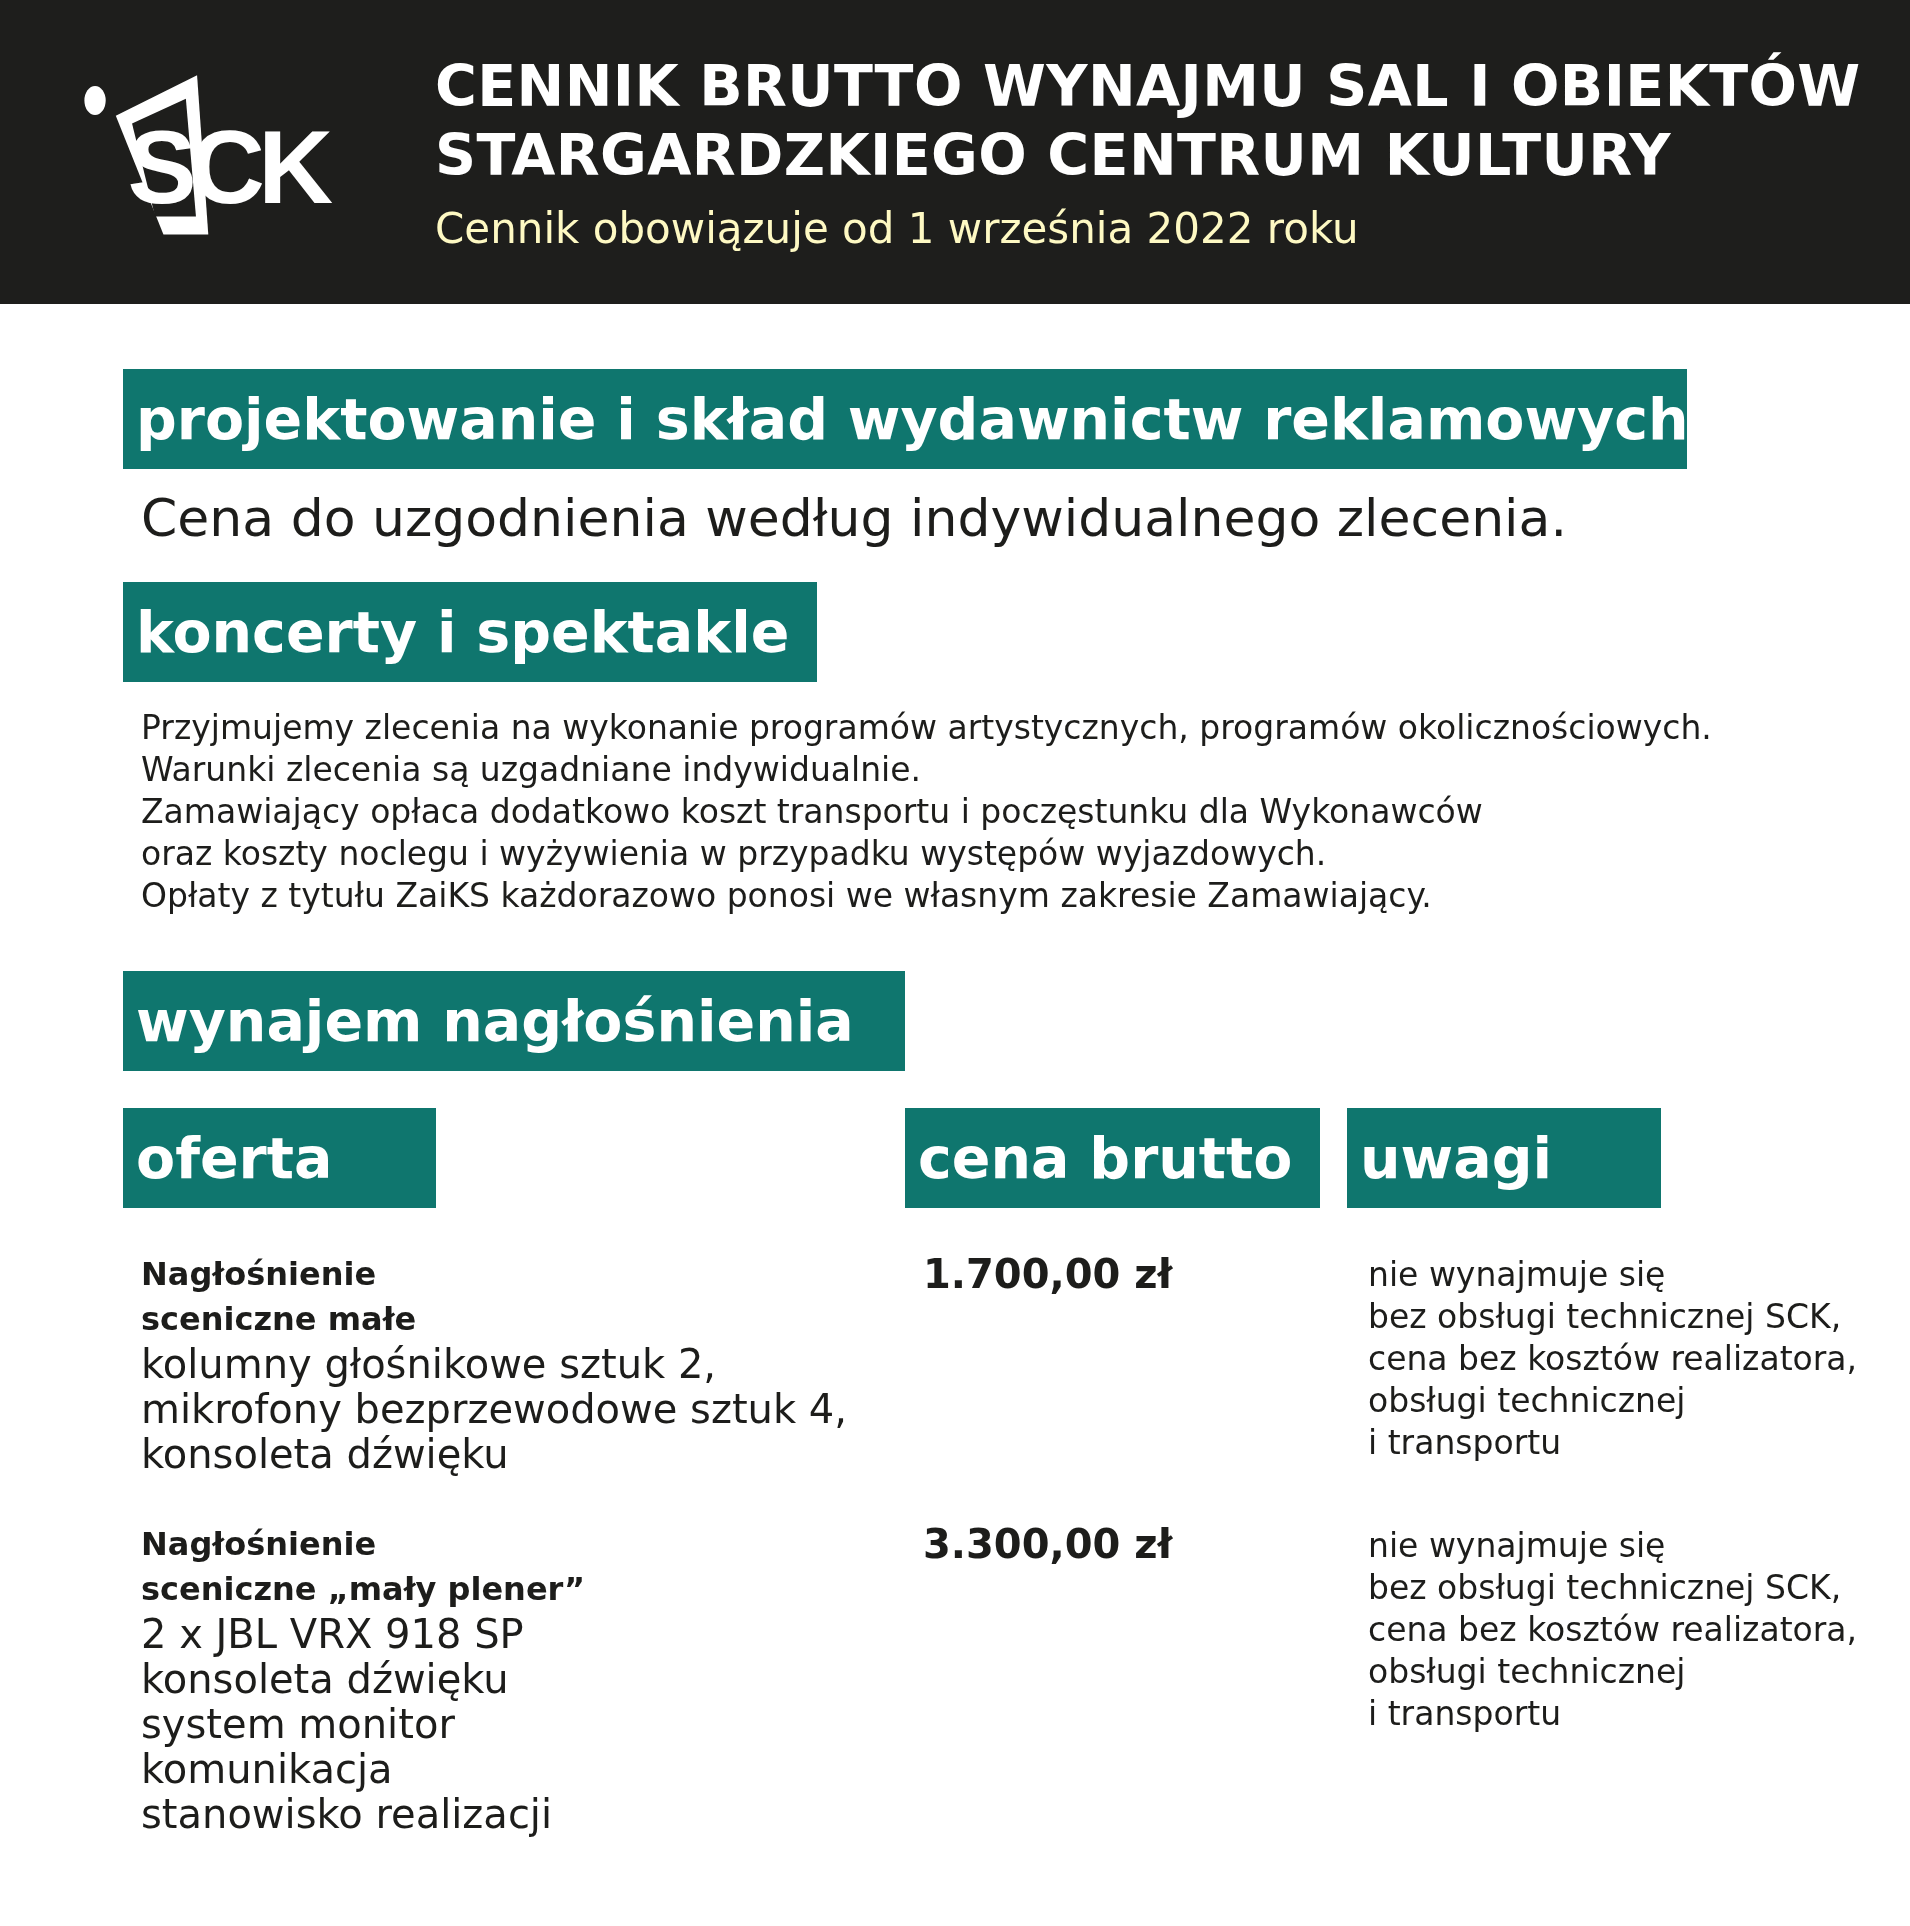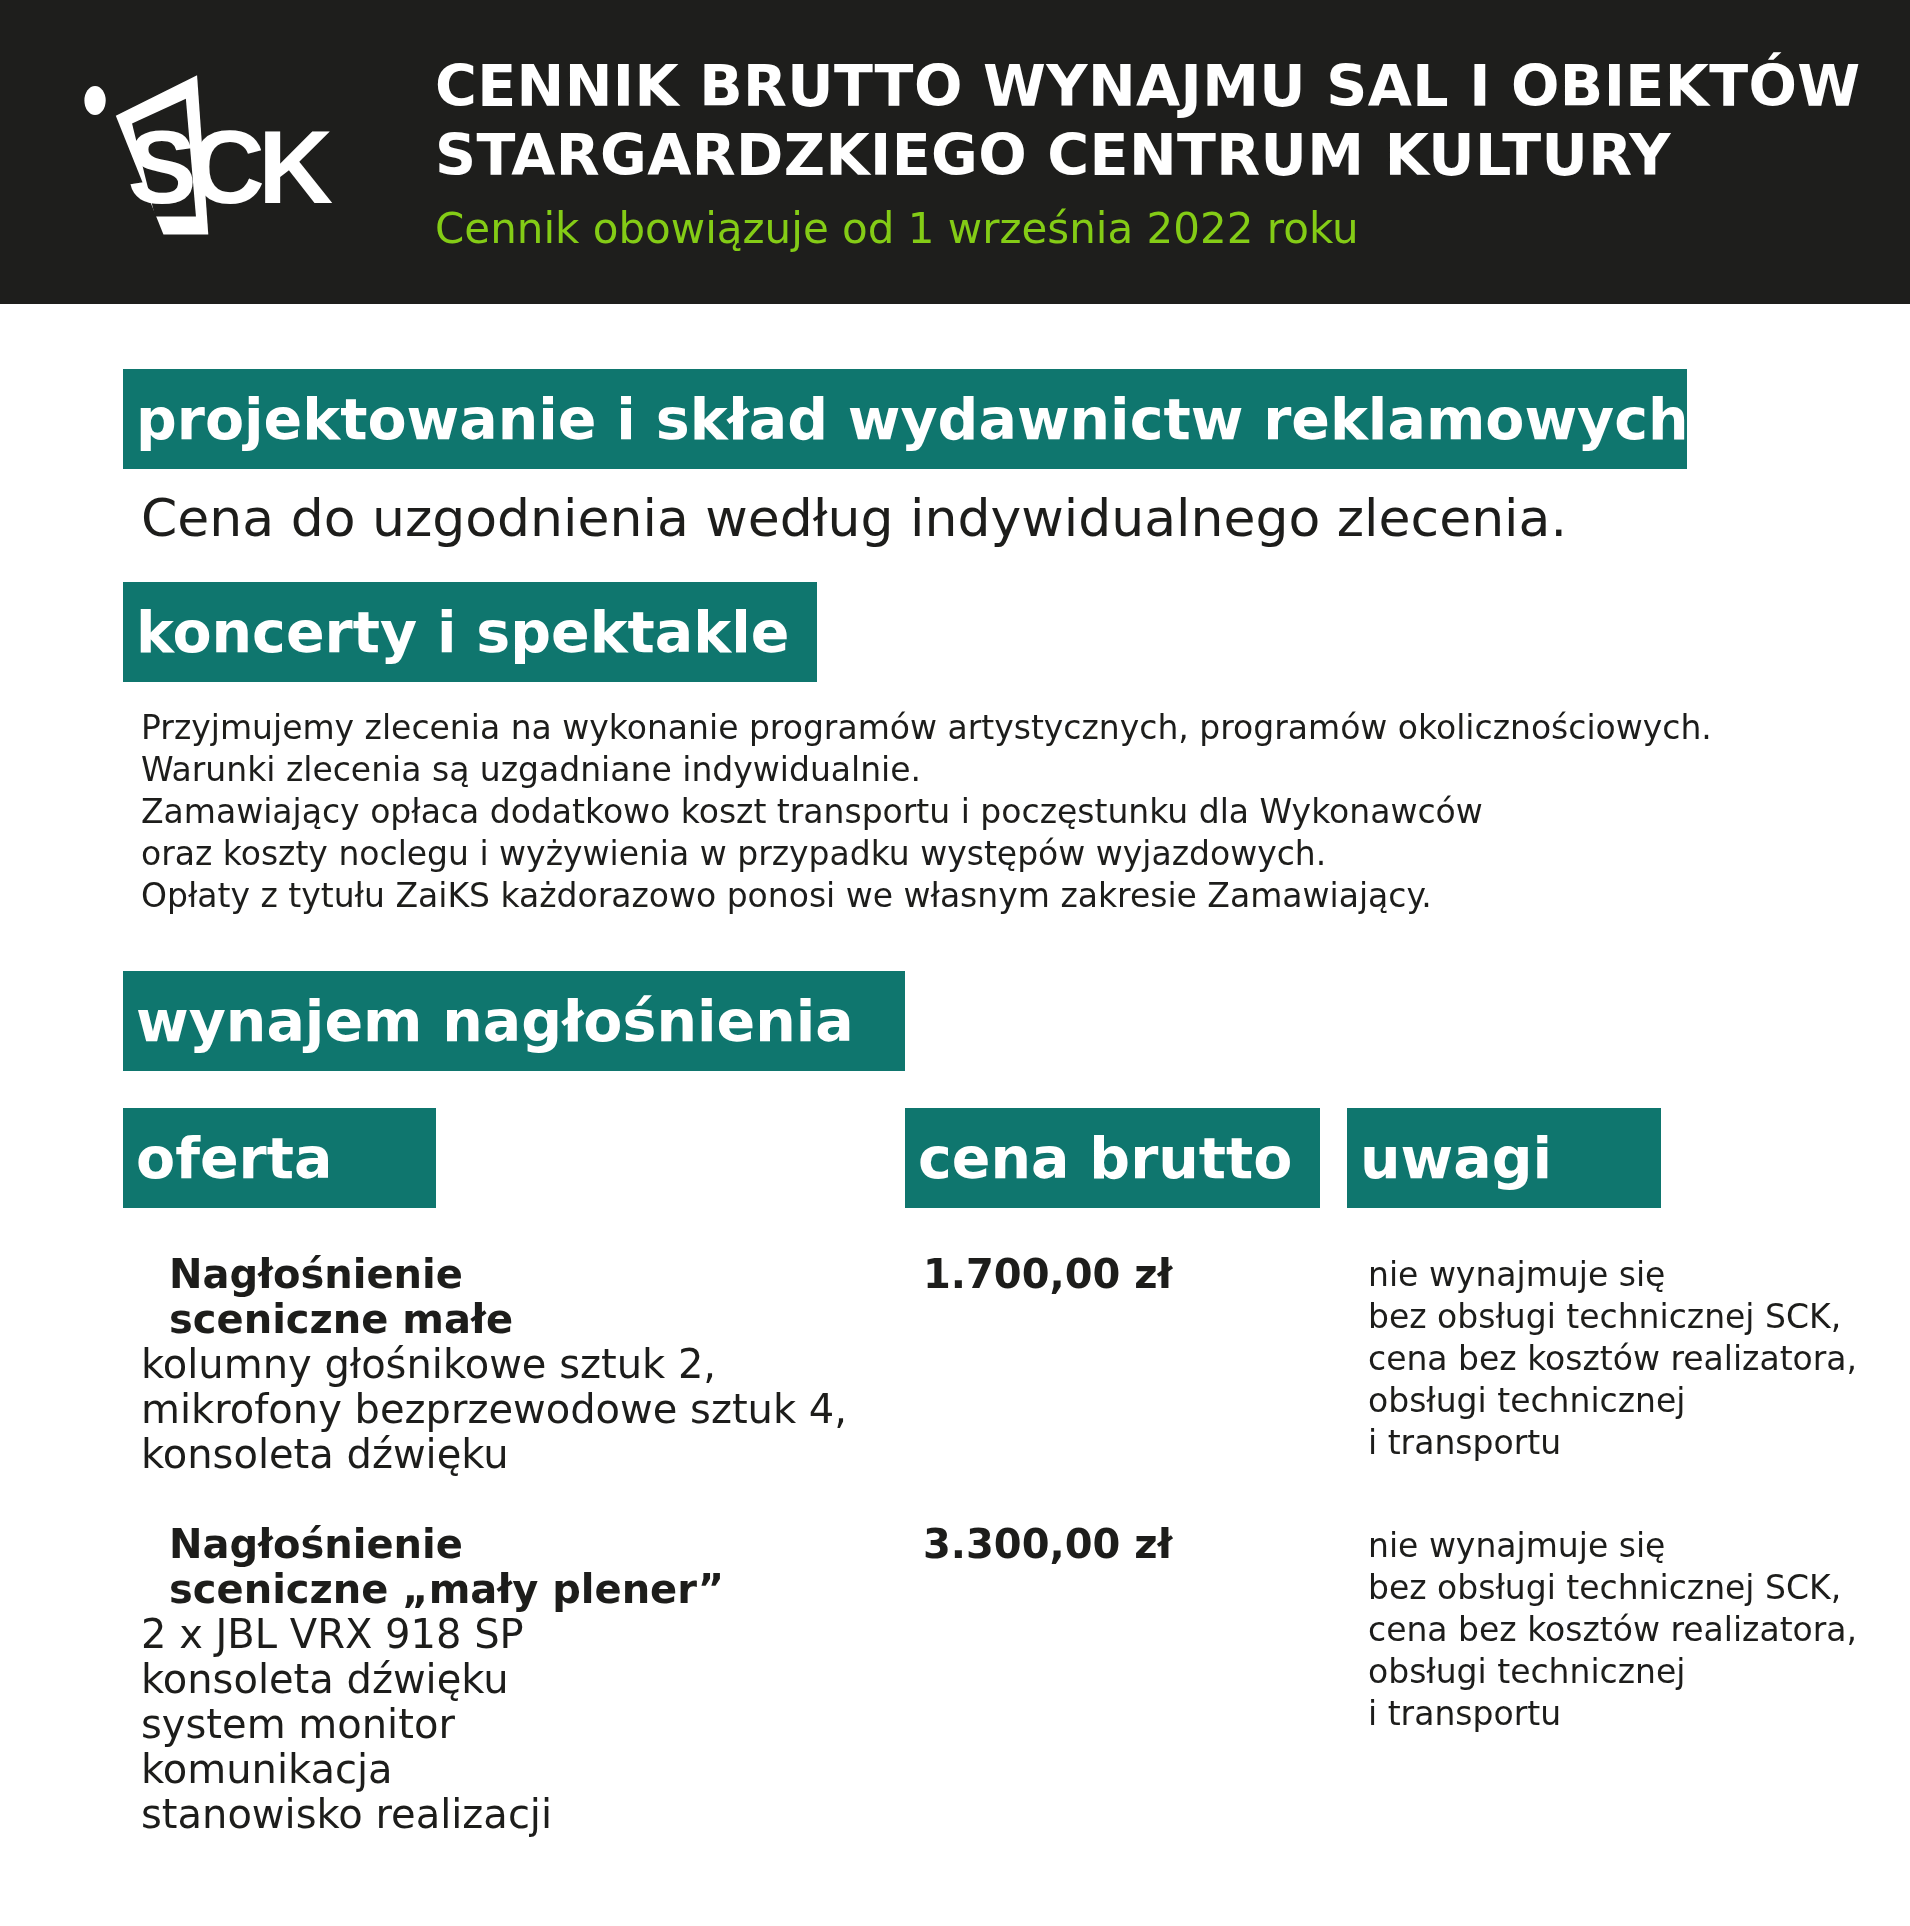--- a/index.html
+++ b/index.html
@@ -13,34 +13,34 @@
     background:#1e1e1c;
   }
   .logo { position:absolute; left:73px; top:54px; width:293px; width:293px; height:185px; }
   .h-title {
     position:absolute; left:435px; color:#ffffff; font-weight:bold;
     font-size:57px; line-height:69px; letter-spacing:0.4px; white-space:nowrap;
   }
   .h-title.l1 { top:52px; }
   .h-title.l2 { top:121px; }
   .h-sub {
-    position:absolute; left:435px; top:202px; color:#84cc16;
+    position:absolute; left:435px; top:202px; color:#fef9c3;
     font-size:42px; line-height:54px; white-space:nowrap;
   }
   .gbox {
     position:absolute; background:#0f766e; color:#ffffff; font-weight:bold;
     font-size:57px; line-height:100px; height:100px; padding-left:13px;
     box-sizing:border-box; white-space:nowrap;
   }
   .txt { position:absolute; white-space:nowrap; }
   .intro { left:141px; top:489px; font-size:52px; line-height:58px; }
   .para { left:141px; top:707px; font-size:33px; line-height:42px; }
   .para div { height:42px; }
   .cell { position:absolute; white-space:nowrap; }
-  .name-bold { font-weight:bold; font-size:40px; line-height:45px;margin-left:28px; }
+  .name-bold { font-weight:bold; font-size:32px; line-height:45px; }
   .name-light { font-size:40px; line-height:45px; }
   .price { font-weight:bold; font-size:40px; line-height:45px; }
   .note { font-size:33px; line-height:42px; }
 </style>
 </head>
 <body>
 
 <div class="header">
   <svg class="logo" viewBox="0 0 520 330" width="293" height="185">
     <ellipse cx="38" cy="83" rx="19" ry="26" fill="#ffffff"></ellipse>

